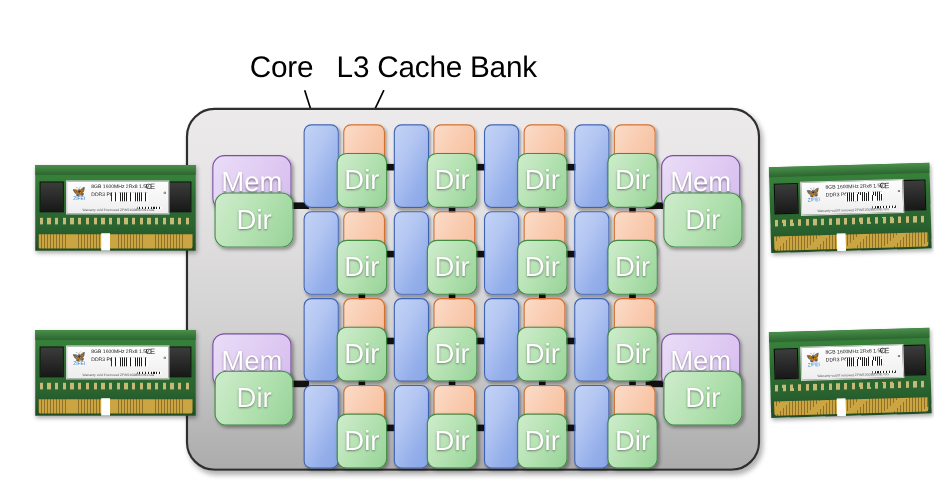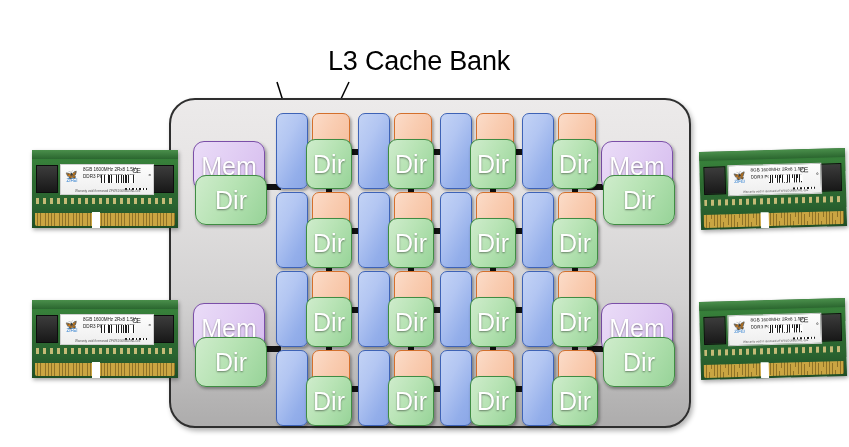--- a/index.html
+++ b/index.html
@@ -16,21 +16,21 @@
   .callout-label{
     position:absolute;
     color:#000;
     font-size:27px;
     font-weight:400;
     letter-spacing:-0.2px;
     white-space:nowrap;
     line-height:1;
   }
   #label-core{left:227px;top:48px;}
-  #label-l3{left:328px;top:48px;}
+  #label-l3{left:306px;top:48px;}
 
   .callout-svg{position:absolute;left:0;top:0;width:849px;height:447px;pointer-events:none;}
 
   
   #die{
     position:absolute;
     left:169px;top:98px;
     width:522px;height:330px;
     border-radius:26px;
     background:linear-gradient(180deg,#eceaea 0%, #e6e4e4 22%, #d2d1d1 62%, #b4b3b3 92%, #adacac 100%);
@@ -179,20 +179,21 @@
   #dimm-tl{left:32px;top:150px;}
   #dimm-bl{left:32px;top:300px;}
   #dimm-tr{left:700px;top:150px;transform:rotate(-1.6deg);}
   #dimm-br{left:700px;top:300px;transform:rotate(-1.6deg);}
 </style>
 </head>
 <body>
 
 <div id="stage">
 
+  <div class="callout-label" id="label-core">Core</div>
   <div class="callout-label" id="label-l3">L3 Cache Bank</div>
 
   <svg class="callout-svg">
     <defs>
       <marker id="ah" markerWidth="7" markerHeight="7" refX="5.4" refY="2.6" orient="auto" markerUnits="strokeWidth">
         <path d="M0,0 L6,2.6 L0,5.2 Z" fill="#000"></path>
       </marker>
     </defs>
     <line x1="277" y1="82" x2="295" y2="139" stroke="#000" stroke-width="1.5" marker-end="url(#ah)"></line>
     <line x1="349" y1="82" x2="322" y2="139" stroke="#000" stroke-width="1.5" marker-end="url(#ah)"></line>

